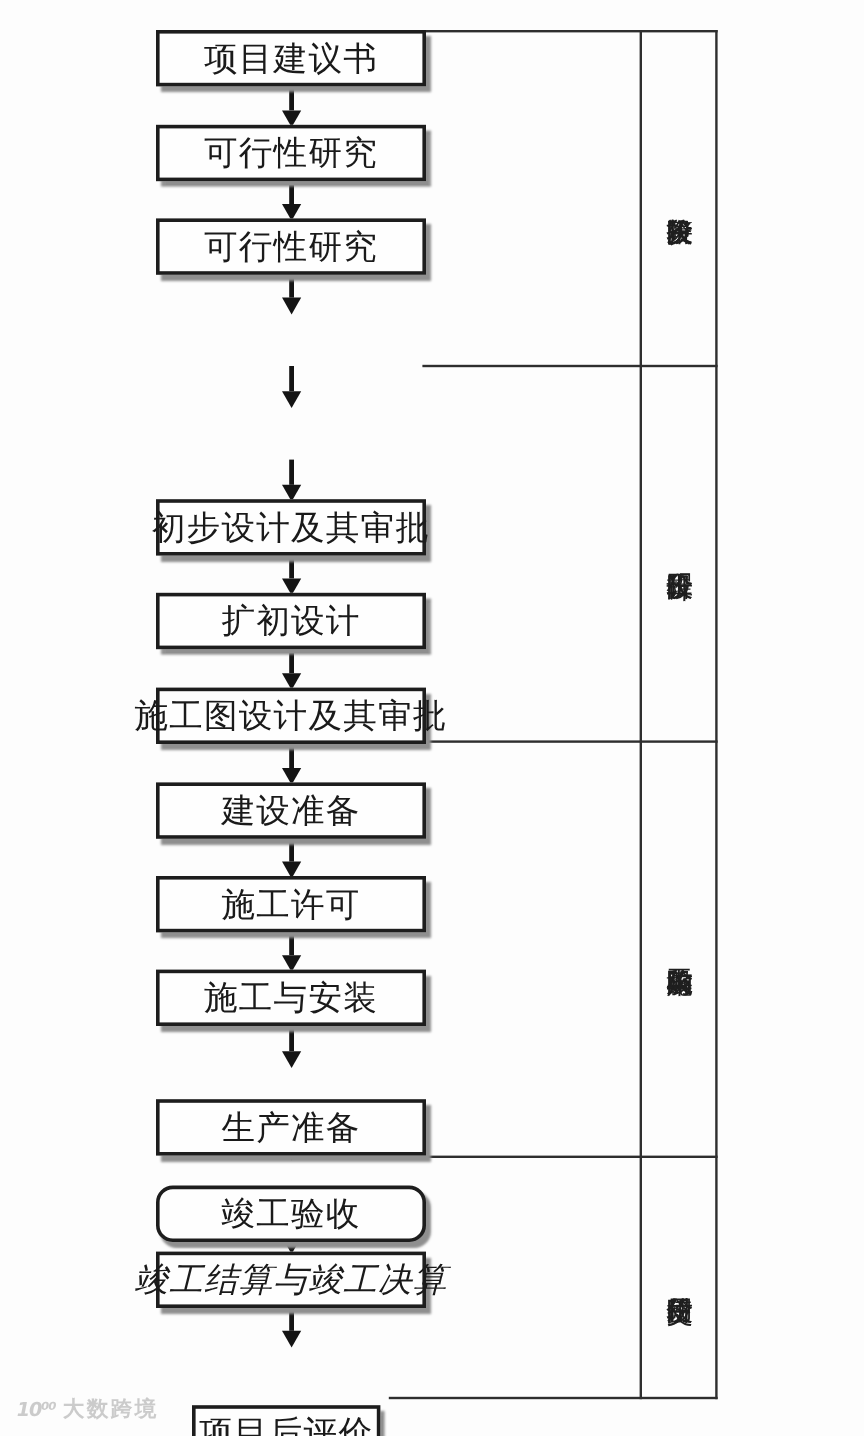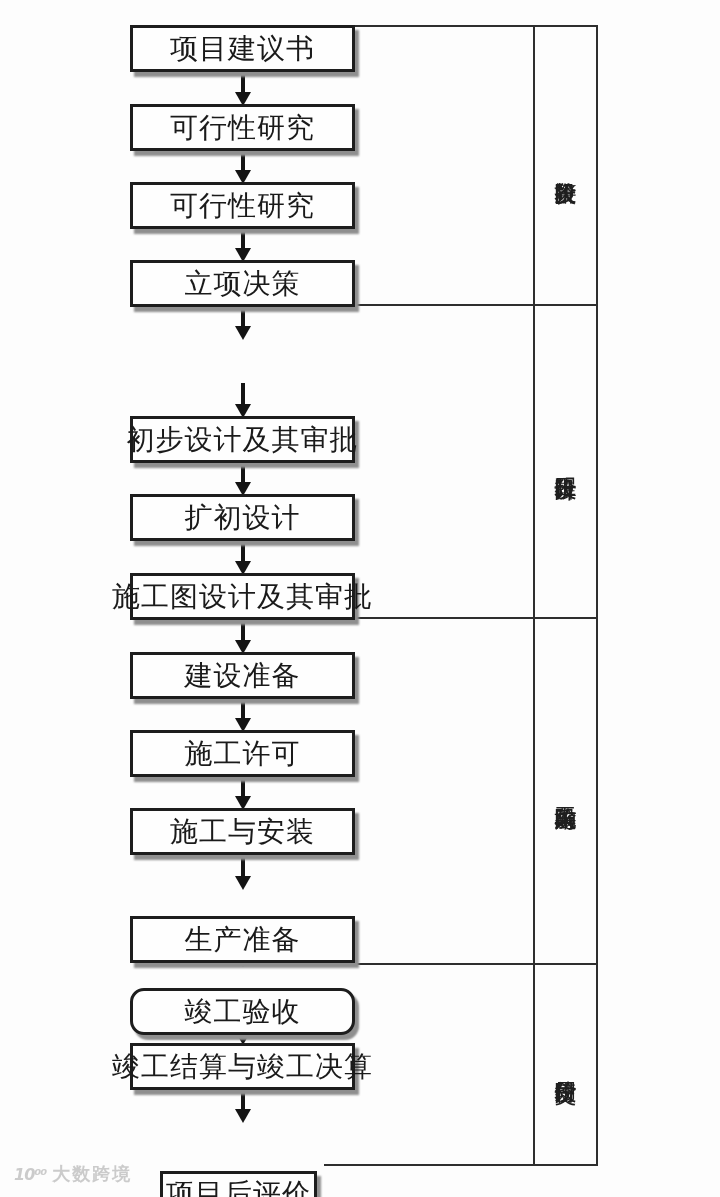--- a/index.html
+++ b/index.html
@@ -42,21 +42,21 @@
   .b4  { top: 260px; }
   .b5  { top: 338px; }
   .b6  { top: 416px; }
   .b7  { top: 494px; }
   .b8  { top: 573px; }
   .b9  { top: 652px; }
   .b10 { top: 730px; }
   .b11 { top: 808px; }
   .b12 { top: 916px; }
   .b13 { top: 988px; border-radius: 14px; }
-  .b14 { top: 1043px; }
+  .b14 { top: 1043px; font-style: italic; }
   .b15 { top: 1171px; left: 160px; width: 157px; height: 46px; }
 
   
   .arrow {
     position: absolute;
     left: 235px;
     width: 16px;
     display: flex;
     flex-direction: column;
     align-items: center;
@@ -230,23 +230,20 @@
 
   <div class="box b1">
       <span>项目建议书</span>
     </div>
   <div class="box b2">
       <span>可行性研究</span>
     </div>
   <div class="box b3">
       <span>可行性研究</span>
     </div>
-  <div class="box b4">
-      <span>立项决策</span>
-    </div>
   <div class="box b6">
       <span>初步设计及其审批</span>
     </div>
   <div class="box b7">
       <span>扩初设计</span>
     </div>
   <div class="box b8">
       <span>施工图设计及其审批</span>
     </div>
   <div class="box b9">

